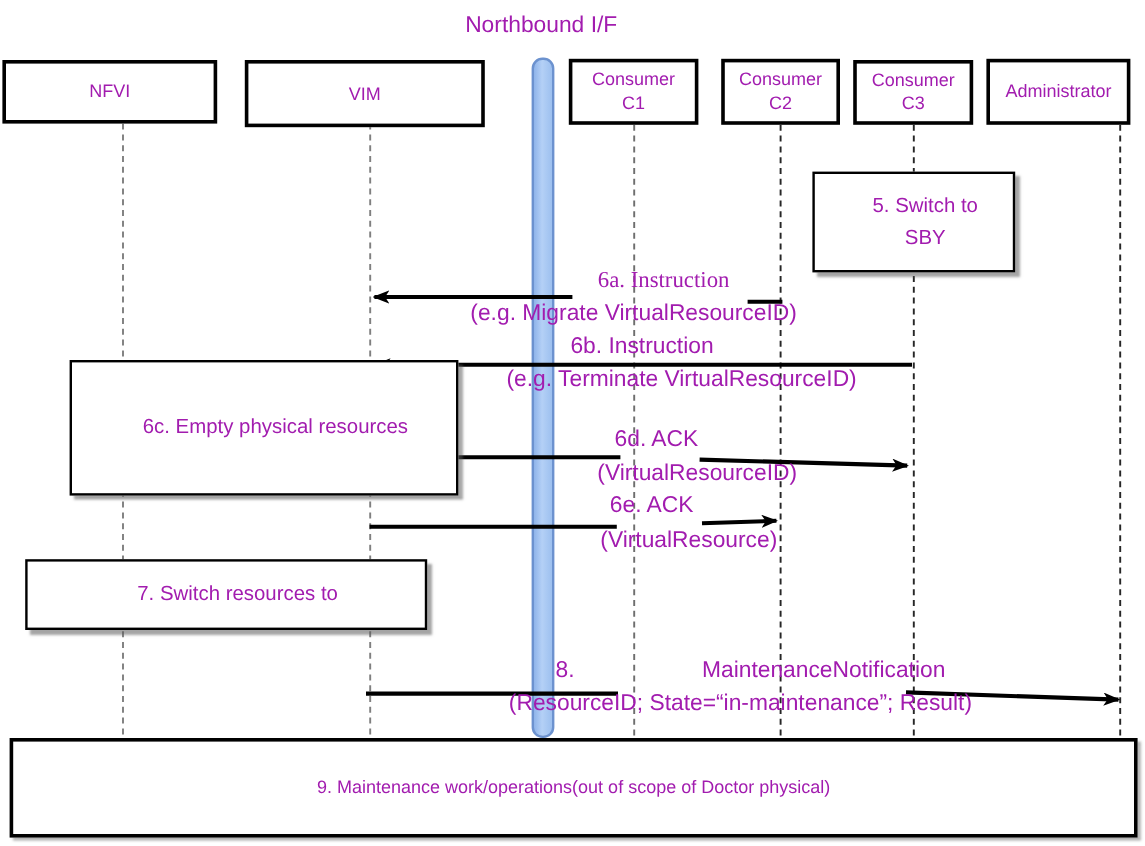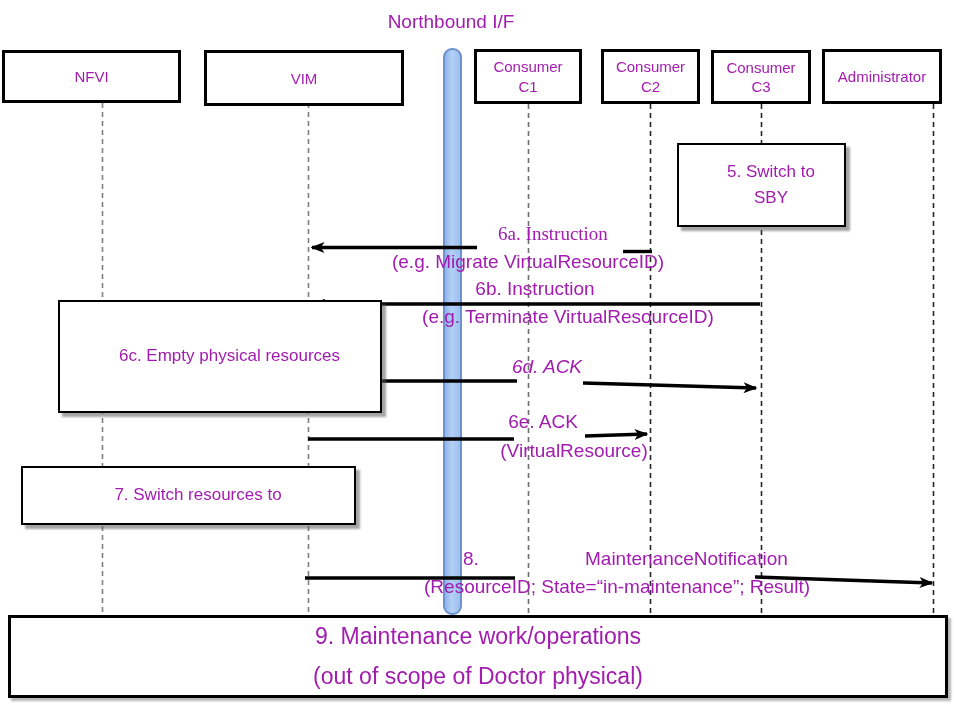--- a/index.html
+++ b/index.html
@@ -16,22 +16,22 @@
     display:flex;flex-direction:column;align-items:center;justify-content:center;
     text-align:center;font-size:15px;line-height:1.4;}
   .msgbox{position:absolute;z-index:3;box-sizing:border-box;background:#fff;border:2px solid #000;
     display:flex;flex-direction:column;align-items:center;justify-content:center;
     text-align:center;font-size:17px;line-height:1.55;box-shadow:4px 4px 2px rgba(90,90,90,0.55);padding-left:19px;}
   .lbl{position:absolute;z-index:4;white-space:nowrap;font-size:19px;line-height:1.05;}
   .lbl.centered{transform:translateX(-50%);}
   #page-title{position:absolute;z-index:4;left:451px;top:11px;transform:translateX(-50%);
     white-space:nowrap;font-size:19px;}
   #box9{position:absolute;z-index:3;box-sizing:border-box;left:8px;top:615px;width:940px;height:83px;
-    background:#fff;border:3px solid #000;display:flex;flex-direction:column;align-items:center;
-    justify-content:center;text-align:center;font-size:23px;line-height:1.7;
+    background:#fff;border:3px solid #000;display:flex;flex-direction:row;align-items:center;
+    justify-content:center;text-align:center;font-size:15px;line-height:1.7;
     box-shadow:3px 3px 2px rgba(90,90,90,0.45);}
 </style>
 </head>
 <body>
 
 <div id="stage">
 
   <div id="nb-bar"></div>
 
   <div id="page-title">Northbound I/F</div>
@@ -104,21 +104,22 @@
     <span>9. Maintenance work/operations</span>
     <span>(out of scope of Doctor physical)</span>
   </div>
 
   <div class="lbl centered" style="left:553px;top:224px;font-family:Liberation Serif, serif;">6a. Instruction</div>
   <div class="lbl centered" style="left:528px;top:252px;">(e.g. Migrate VirtualResourceID)</div>
 
   <div class="lbl centered" style="left:535px;top:279px;">6b. Instruction</div>
   <div class="lbl centered" style="left:528px;top:307px;margin-left:40px;">(e.g. Terminate VirtualResourceID)</div>
 
-  <div class="lbl centered" style="left:547px;top:357px;font-style:italic;">6d. ACK</div>
+  <div class="lbl centered" style="left:547px;top:357px;">6d. ACK</div>
+  <div class="lbl centered" style="left:581px;top:385px;">(VirtualResourceID)</div>
 
   <div class="lbl centered" style="left:543px;top:412px;">6e. ACK</div>
   <div class="lbl centered" style="left:574px;top:441px;">(VirtualResource)</div>
 
   <div class="lbl" style="left:463px;top:549px;">8.</div>
   <div class="lbl" style="left:553px;top:549px;margin-left:32px;">MaintenanceNotification</div>
   <div class="lbl centered" style="left:617px;top:577px;">(ResourceID; State=“in-maintenance”; Result)</div>
 
 </div>
 

